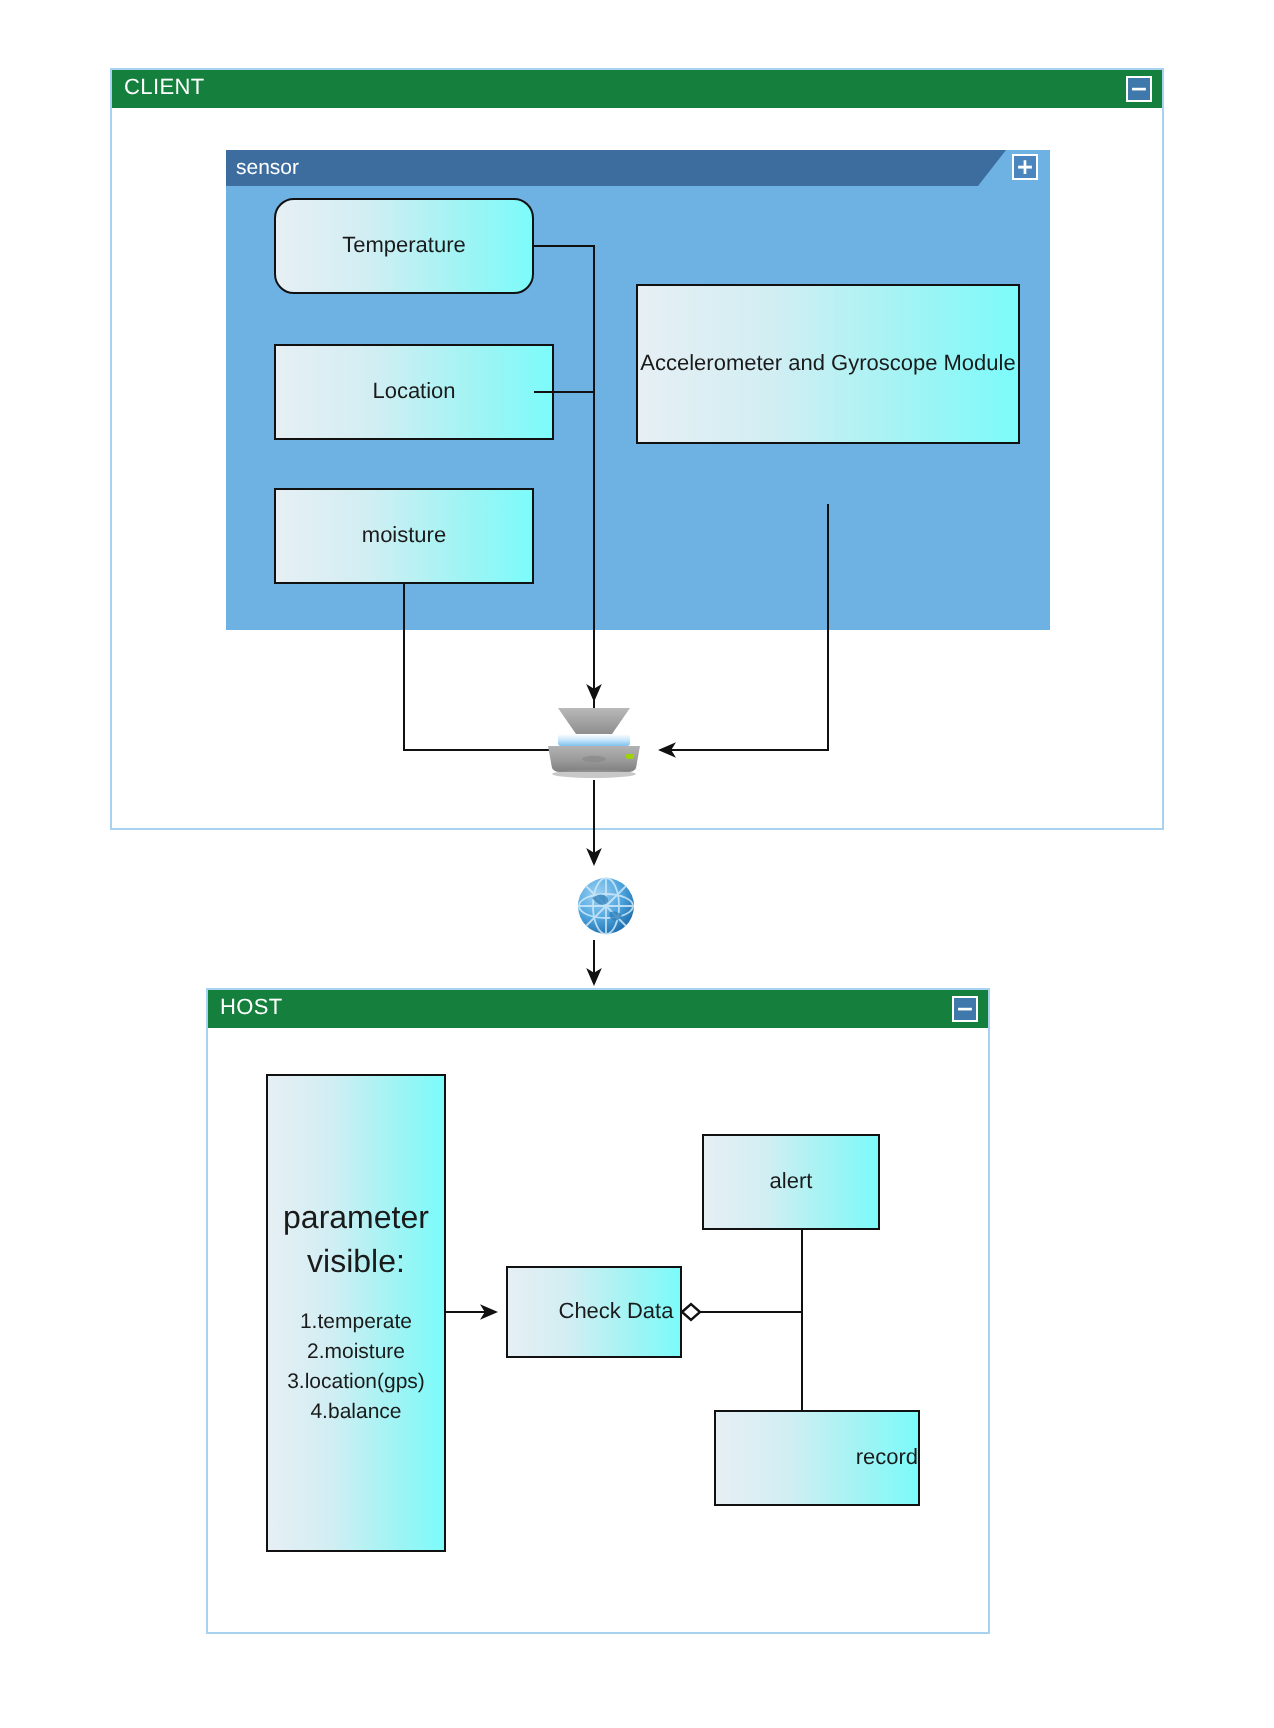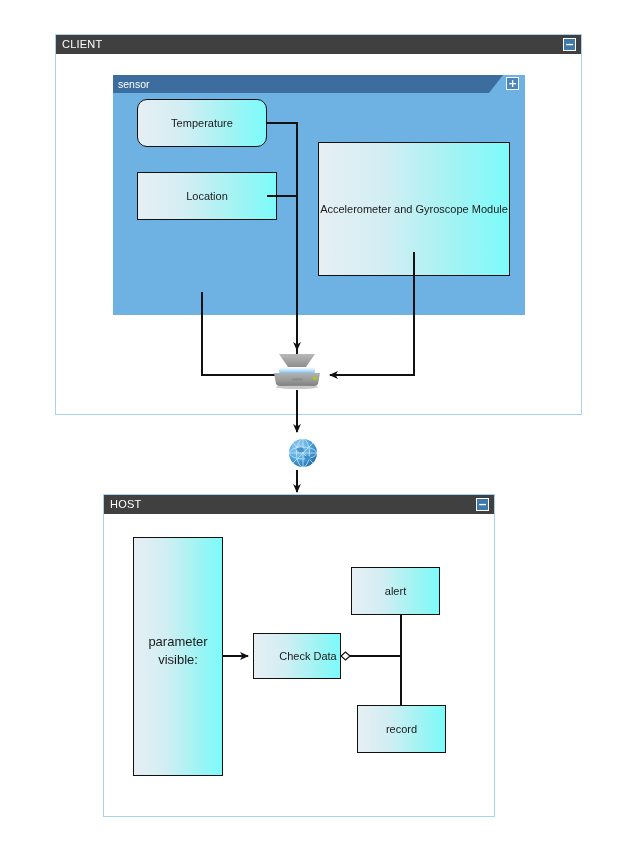--- a/index.html
+++ b/index.html
@@ -26,21 +26,21 @@
     position: absolute;
     background: #ffffff;
     border: 1px solid #a9d2f0;
     box-sizing: border-box;
   }
   .panel-header {
     position: absolute;
     left: 0; top: 0;
     right: 0;
     height: 19px;
-    background: #404040;
+    background: #15803d;
     color: #ffffff;
     font-size: 11px;
     line-height: 19px;
     padding-left: 6px;
     box-sizing: border-box;
     user-select: none;
   }
   .panel-title {
     display: inline-block;
     letter-spacing: 0.2px;
@@ -144,37 +144,37 @@
     text-align: center;
     line-height: 1.35;
   }
   .node.tall {
     align-items: center;
   }
 
   #node-temperature { left: 137px; top: 99px;  width: 130px; height: 48px; border-radius: 10px; }
   #node-location    { left: 137px; top: 172px; width: 140px; height: 48px; }
   #node-moisture    { left: 137px; top: 244px; width: 130px; height: 48px; }
-  #node-accel       { left: 318px; top: 142px; width: 192px; height: 134px; }
+  #node-accel       { left: 318px; top: 142px; width: 192px; height: 80px; }
 
   #node-parameters  { left: 133px; top: 537px; width: 90px;  height: 239px; }
   #node-checkdata   { left: 253px; top: 633px; width: 88px;  height: 46px; padding-left: 22px; }
   #node-alert       { left: 351px; top: 567px; width: 89px;  height: 48px; }
-  #node-record      { left: 357px; top: 705px; width: 89px;  height: 48px; }
+  #node-record      { left: 357px; top: 705px; width: 103px;  height: 48px; justify-content: flex-end; }
 
   .param-body {
     display: block;
     width: 100%;
     padding: 0 4px;
     box-sizing: border-box;
     text-align: center;
   }
   .param-title {
     display: block;
-    font-size: 13px;
+    font-size: 16px;
     margin-bottom: 12px;
   }
   .param-list {
     display: block;
     font-size: 10.5px;
     line-height: 1.42;
   }
   .param-list span { display: block; }
 
   
@@ -227,36 +227,45 @@
       </span>
     </div>
   </div>
 
   <div class="node" id="node-temperature">
     <span>Temperature</span>
   </div>
   <div class="node" id="node-location">
     <span>Location</span>
   </div>
+  <div class="node" id="node-moisture">
+    <span>moisture</span>
+  </div>
   <div class="node" id="node-accel">
     <span>Accelerometer and Gyroscope Module</span>
   </div>
 
   <div class="panel" id="host-panel">
     <div class="panel-header">
       <span class="panel-title">HOST</span>
       <span class="win-btn">
         <span class="glyph">−</span>
       </span>
     </div>
   </div>
 
   <div class="node tall" id="node-parameters">
     <span class="param-body">
       <span class="param-title">parameter visible:</span>
+      <span class="param-list">
+        <span>1.temperate</span>
+        <span>2.moisture</span>
+        <span>3.location(gps)</span>
+        <span>4.balance</span>
+      </span>
     </span>
   </div>
 
   <div class="node" id="node-checkdata">
     <span>Check Data</span>
   </div>
   <div class="node" id="node-alert">
     <span>alert</span>
   </div>
   <div class="node" id="node-record">

